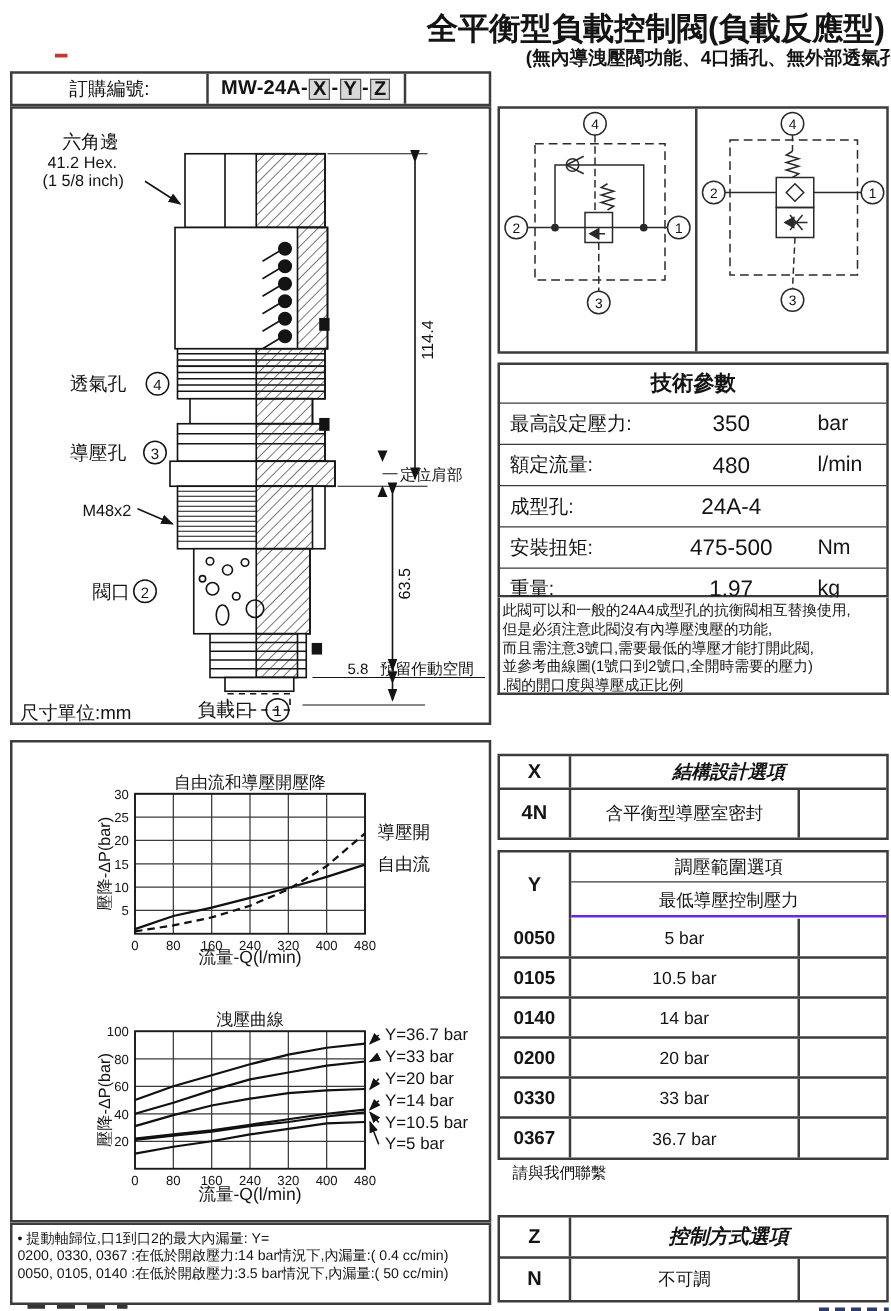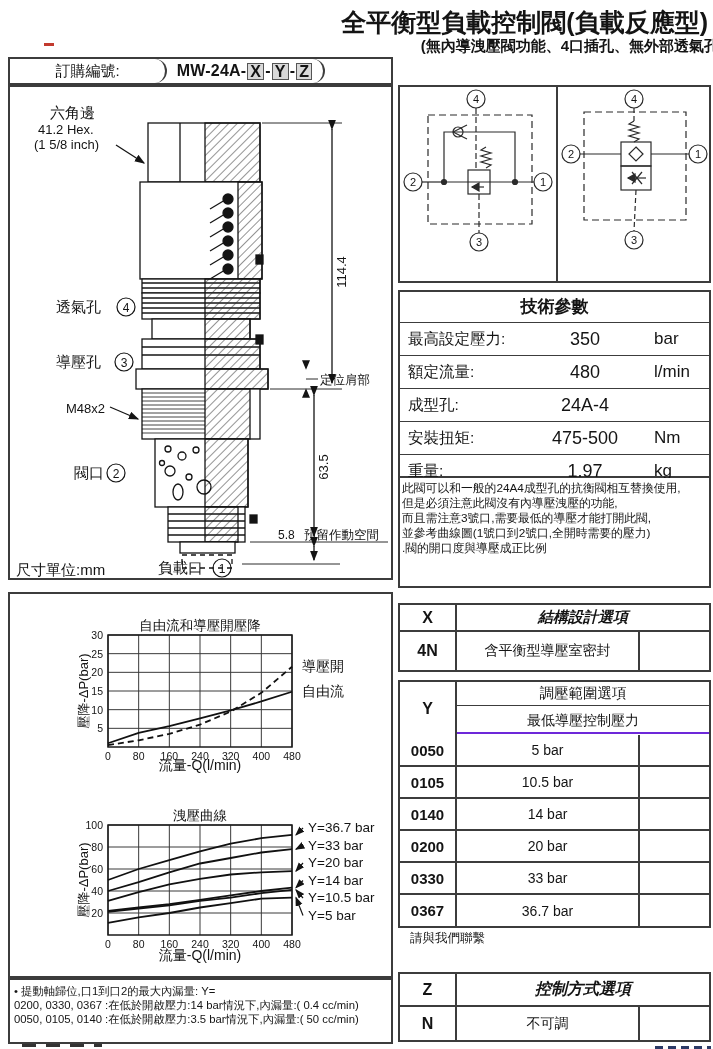--- a/index.html
+++ b/index.html
@@ -3,21 +3,21 @@
 <meta charset="utf-8">
 <style>
   html,body{margin:0;padding:0;background:#fff;}
   .page{position:relative;width:713px;height:1049px;background:#fff;overflow:hidden;
         font-family:"Liberation Sans","DejaVu Sans",sans-serif;color:#141414;}
   .abs{position:absolute;box-sizing:border-box;}
   .panel{position:absolute;box-sizing:border-box;border:2px solid #3c3c3c;background:#fff;}
   .doc-title{font-size:25px;font-weight:bold;text-align:right;letter-spacing:0px;}
   .doc-subtitle{font-size:15px;font-weight:bold;text-align:right;}
   .order-box{display:flex;border:2px solid #3c3c3c;}
-  .order-box .cell{border-right:2px solid #3c3c3c;display:flex;align-items:center;justify-content:center;border-radius:12px;}
+  .order-box .cell{border-right:2px solid #3c3c3c;display:flex;align-items:center;justify-content:center;}
   .order-label{width:155px;font-size:15px;}
   .order-code{width:156px;font-size:16px;font-weight:bold;letter-spacing:.2px;}
   .order-rest{flex:1;border-right:none!important;}
   .code-box{display:inline-block;background:#d9d9d9;border:1px solid #555;padding:0 2px;margin:0 1px;line-height:15px;}
   .tech-title{font-size:17px;font-weight:bold;text-align:center;padding:3px 0 4px;border-bottom:1.5px solid #3c3c3c;}
   .tech-row{display:flex;align-items:center;border-bottom:1.5px solid #3c3c3c;height:32px;}
   .tech-row:last-child{border-bottom:none;}
   .tech-label{width:122px;padding-left:8px;font-size:15.5px;}
   .tech-value{width:110px;text-align:center;font-size:18px;}
   .tech-unit{flex:1;font-size:17px;padding-left:14px;}
@@ -374,21 +374,21 @@
       <div class="tech-value">475-500</div>
       <div class="tech-unit">Nm</div>
     </div>
     <div class="tech-row">
       <div class="tech-label">重量:</div>
       <div class="tech-value">1.97</div>
       <div class="tech-unit">kg</div>
     </div>
   </div>
 
-  <div class="panel" style="left:398px;top:478px;width:313px;height:110px;padding:3px 2px;border-top:none;">
+  <div class="panel" style="left:398px;top:478px;width:313px;height:78px;padding:3px 2px;border-top:none;">
     <div class="note-line">此閥可以和一般的24A4成型孔的抗衡閥相互替換使用,</div>
     <div class="note-line">但是必須注意此閥沒有內導壓洩壓的功能,</div>
     <div class="note-line">而且需注意3號口,需要最低的導壓才能打開此閥,</div>
     <div class="note-line">並參考曲線圖(1號口到2號口,全開時需要的壓力)</div>
     <div class="note-line"></div>
     <div class="note-line">.閥的開口度與導壓成正比例</div>
   </div>
 
   <div class="opt-table" style="left:398px;top:603px;width:313px;height:69px;">
     <div class="opt-row hb" style="height:27px;">

